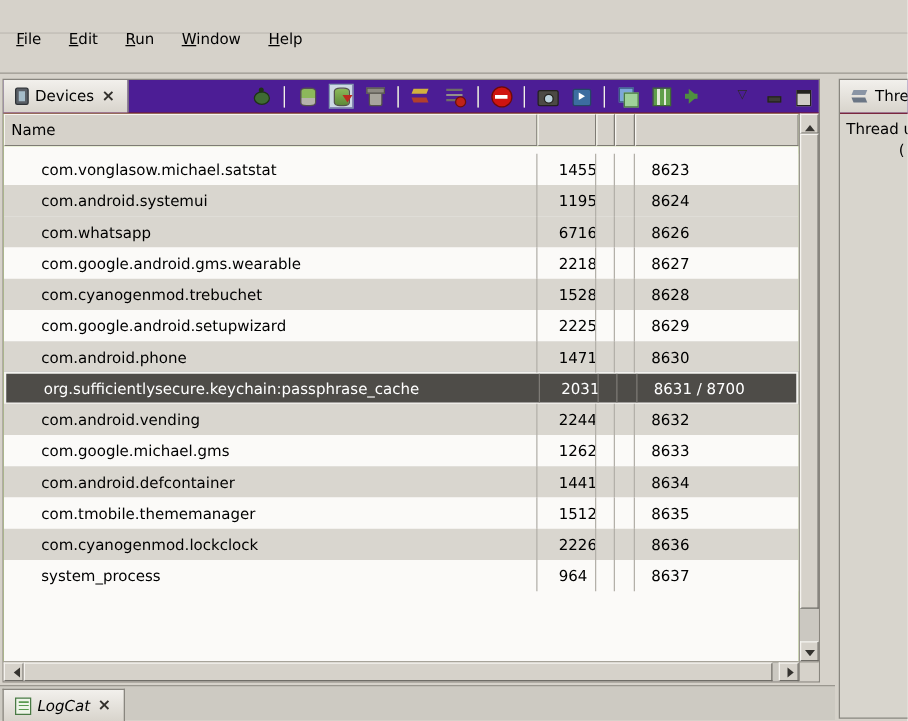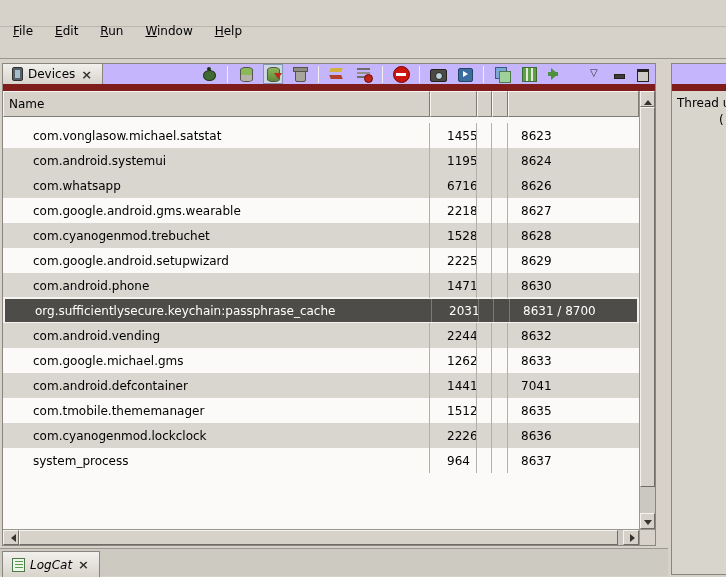--- a/index.html
+++ b/index.html
@@ -19,21 +19,21 @@
   
   .toolbar-space { height:32px; background:#d6d2ca; border-bottom:1px solid #9a978f; }
 
   .main { position:relative; height:517px; }
 
   
   .devices-panel { position:absolute; left:2px; top:4px; width:654px; height:483px;
                    border:1px solid #89867f; background:#d6d2ca; display:flex; flex-direction:column; }
 
   .tabrow { height:27px; flex:0 0 27px; display:flex; align-items:stretch;
-            background:#c4b5fd; border-bottom:7px solid #7f1d1d;justify-content:flex-end; }
+            background:#4c1d95; border-bottom:1px solid #7f1d1d; }
   .view-tab { display:flex; align-items:center; gap:5px; padding:0 9px;
               background:linear-gradient(#f2f0ec,#d8d4cc); border-right:1px solid #89867f; white-space:nowrap; }
   .tab-close { font-weight:bold; font-size:13px; color:#33312d; line-height:1; padding:0 1px; }
 
   .device-icon { width:11px; height:14px; background:#5a5f66; border:1px solid #2e3236;
                  border-radius:2px; position:relative; flex:0 0 auto; }
   .device-icon::after { content:""; position:absolute; left:2px; top:2px; width:5px; height:8px; background:#a5bcc9; }
 
   
   .view-toolbar { margin-left:auto; display:flex; align-items:center; gap:9px; padding-right:6px; }
@@ -303,21 +303,21 @@
     <div class="cell c3"></div>
     <div class="cell c4"></div>
     <div class="cell port">8633</div>
   </div>
 
   <div class="row even">
     <div class="cell name">com.android.defcontainer</div>
     <div class="cell pid">14411</div>
     <div class="cell c3"></div>
     <div class="cell c4"></div>
-    <div class="cell port">7041</div>
+    <div class="cell port">8634</div>
   </div>
 
   <div class="row odd">
     <div class="cell name">com.tmobile.thememanager</div>
     <div class="cell pid">1512</div>
     <div class="cell c3"></div>
     <div class="cell c4"></div>
     <div class="cell port">8635</div>
   </div>
 

